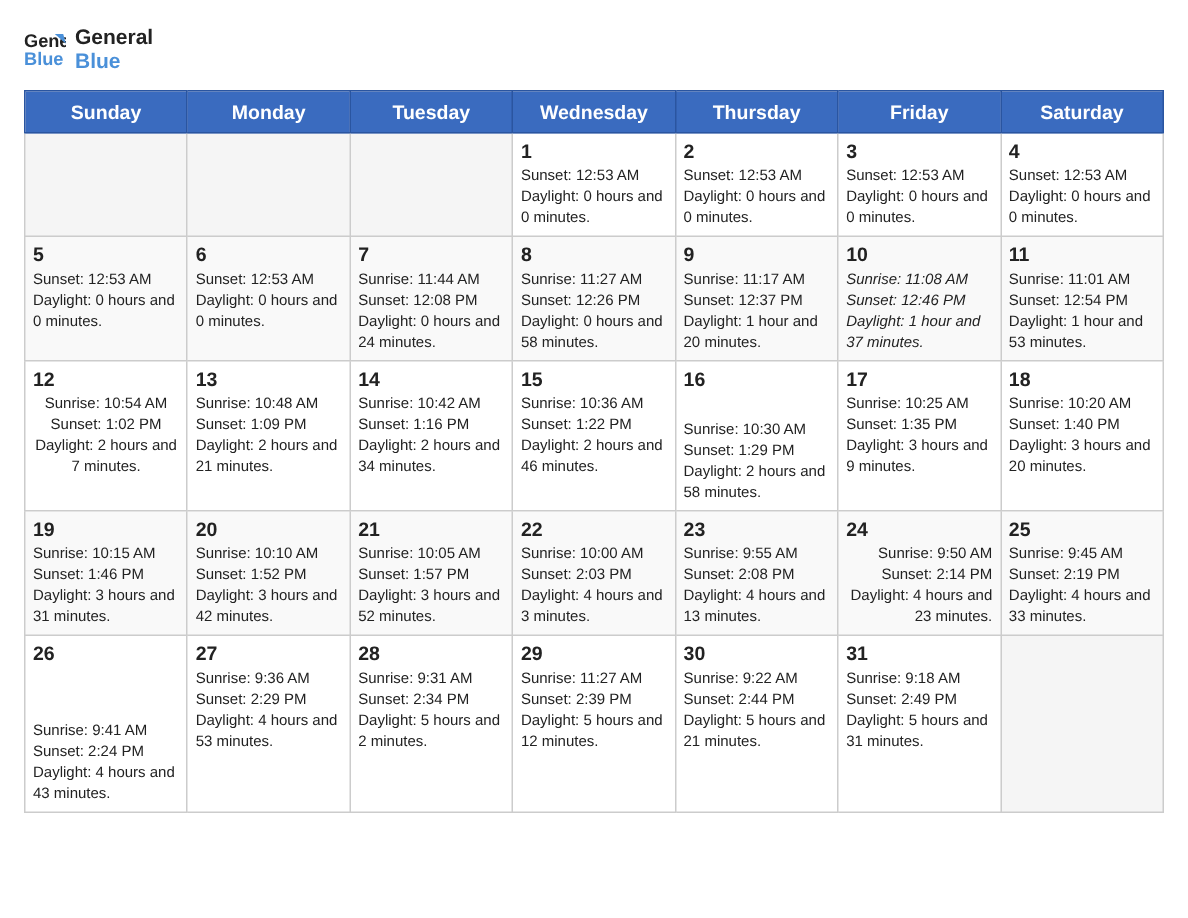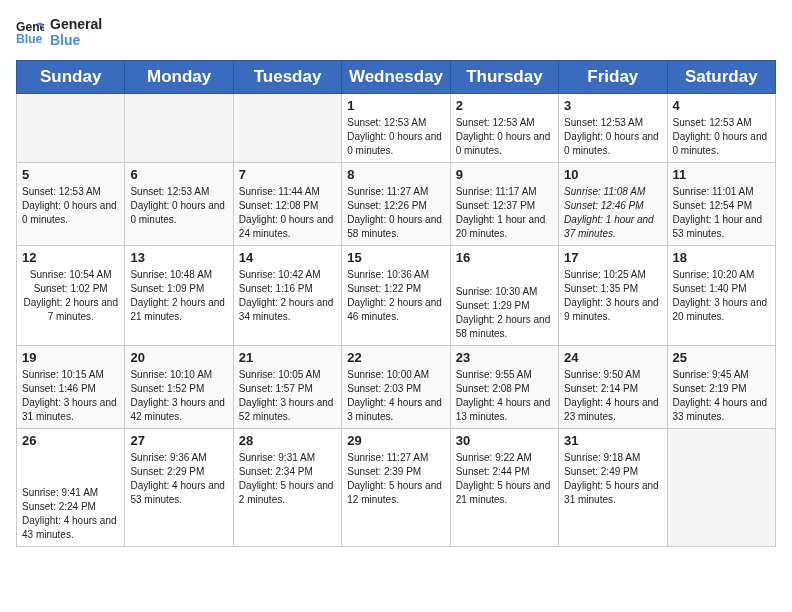--- a/index.html
+++ b/index.html
@@ -41,21 +41,21 @@
     .calendar {
       width: 100%;
       border-collapse: collapse;
       border: 1px solid #ccc;
     }
     .calendar th {
       background-color: #3a6bbf;
       color: #fff;
       text-align: center;
       padding: 6px 4px;
-      font-size: 17px;
+      font-size: 13px;
       border: 1px solid #2a55a0;
     }
     .calendar td {
       vertical-align: top;
       border: 1px solid #ccc;
       padding: 4px 5px;
       width: 108px;
       min-height: 80px;
       font-size: 11px;
       color: #222;
@@ -250,21 +250,21 @@
 Daylight: 4 hours and 3 minutes.</div>
         </td>
         <td>
           <span class="day-number">23</span>
           <div class="day-info" style="white-space: pre-line;">Sunrise: 9:55 AM
 Sunset: 2:08 PM
 Daylight: 4 hours and 13 minutes.</div>
         </td>
         <td>
           <span class="day-number">24</span>
-          <div class="day-info" style="white-space: pre-line;">Sunrise: 9:50 AM
+          <div class="day-info" style="white-space: pre-line; text-align: right;">Sunrise: 9:50 AM
 Sunset: 2:14 PM
 Daylight: 4 hours and 23 minutes.</div>
         </td>
         <td>
           <span class="day-number">25</span>
           <div class="day-info" style="white-space: pre-line;">Sunrise: 9:45 AM
 Sunset: 2:19 PM
 Daylight: 4 hours and 33 minutes.</div>
         </td>
       </tr>

